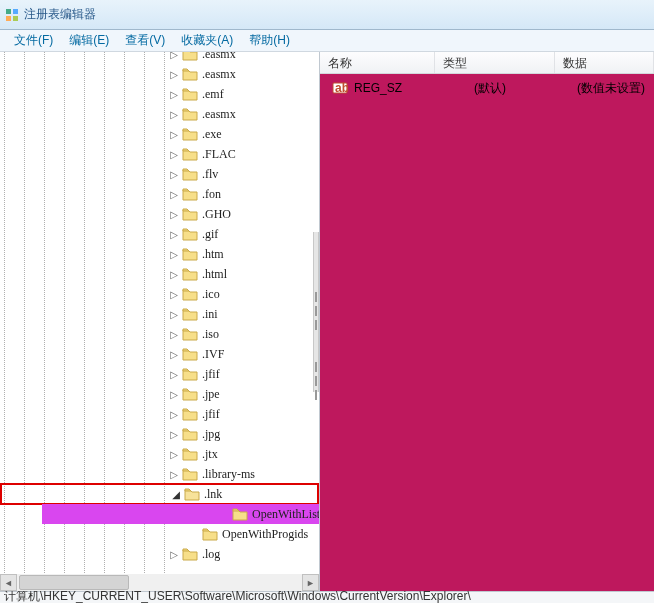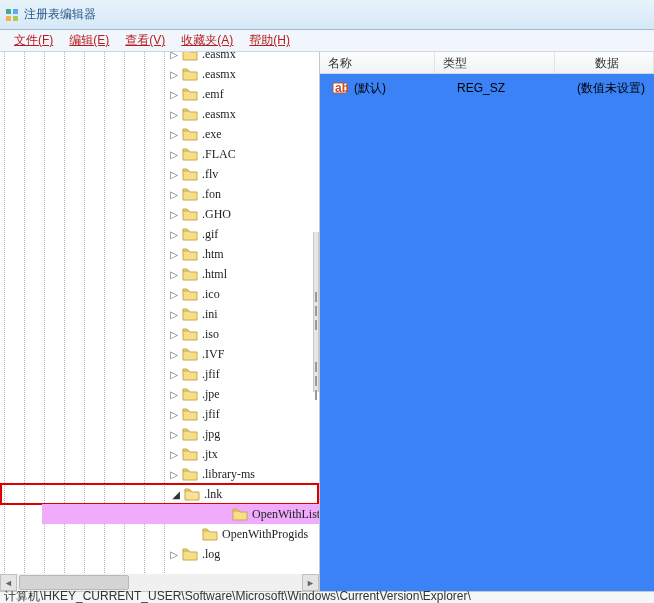--- a/index.html
+++ b/index.html
@@ -3,54 +3,54 @@
 <meta charset="utf-8">
 <style>
 * { box-sizing: border-box; margin: 0; padding: 0; font-family: "Microsoft YaHei", Tahoma, sans-serif; font-size: 12px; }
 body { width: 654px; height: 603px; background: #fff; overflow: hidden; }
 
 .titlebar { height: 30px; background: linear-gradient(to bottom, #e8f3fb, #d5e8f7); display: flex; align-items: center; padding-left: 4px; border-bottom: 1px solid #a0b8cc; }
 .titlebar .app-icon { margin-right: 4px; }
 .titlebar .title { color: #2a5a8a; }
 
 .menubar { height: 22px; background: #f0f6fc; display: flex; align-items: center; padding-left: 6px; border-bottom: 1px solid #d0d8e0; }
-.menubar .menu-item { padding: 2px 8px; color: #b91c1c; cursor: default; text-decoration: underline; }
+.menubar .menu-item { padding: 2px 8px; color: #0369a1; cursor: default; }
 
 .content { display: flex; height: 539px; position: relative; }
 
 .tree-pane { width: 320px; border-right: 1px solid #c0c8d0; position: relative; overflow: hidden; background: #fff; }
 .tree-scroll { position: absolute; top: 0; left: 0; right: 0; bottom: 17px; overflow: hidden; }
 .tree-lines { position: absolute; top: 0; left: 4px; bottom: 0; display: flex; }
 .tree-vline { width: 1px; background: repeating-linear-gradient(to bottom, #b0b0b0 0 1px, transparent 1px 2px); margin-right: 19px; }
 
 .tree-items { position: absolute; top: -8px; left: 0; right: 0; }
 .tree-row { display: flex; align-items: center; height: 20px; padding-left: 168px; white-space: nowrap; }
 .tree-row .expander { width: 12px; color: #6a6a6a; font-size: 10px; margin-right: 2px; cursor: pointer; text-align: center; }
 .tree-row .expander.open { color: #333; }
 .tree-row .folder-icon { margin-right: 4px; }
 .tree-row .label { color: #222; font-family: Liberation Serif, serif; }
 
 .tree-row.highlight { border: 2px solid #d00; margin: -1px 0; height: 22px; }
 .tree-row.child { padding-left: 188px; }
-.tree-row.child-sel { background: #f0abfc; margin-left: 42px; }
+.tree-row.child-sel { background: #d946ef; margin-left: 42px; }
 
 .hscroll { position: absolute; left: 0; right: 0; bottom: 0; height: 17px; background: #f0f0f0; display: flex; align-items: center; }
 .hscroll .btn { width: 17px; height: 17px; background: #e4e4e4; border: 1px solid #c0c0c0; display: flex; align-items: center; justify-content: center; color: #666; font-size: 9px; }
 .hscroll .track { flex: 1; height: 17px; background: #f0f0f0; position: relative; }
 .hscroll .thumb { position: absolute; left: 2px; width: 110px; top: 1px; bottom: 1px; background: #d4d4d4; border: 1px solid #b8b8b8; border-radius: 2px; }
 
 .splitter-gap { position: absolute; left: 313px; top: 180px; width: 6px; height: 160px; background: #e6e6e6; border-left: 1px solid #c8c8c8; border-right: 1px solid #c8c8c8; }
 .splitter-gap::before, .splitter-gap::after { content: ""; display: block; width: 2px; height: 10px; background: #999; margin: 60px auto 2px; box-shadow: 0 14px 0 #999, 0 28px 0 #999; }
 
-.list-pane { flex: 1; background: #3b82f6; position: relative; }
+.list-pane { flex: 1; background: #be185d; position: relative; }
 .list-header { display: flex; height: 22px; border-bottom: 1px solid #d4d8dc; background: linear-gradient(to bottom, #fdfdfe, #f0f2f5); }
 .list-header .col { padding: 3px 8px; border-right: 1px solid #e0e2e6; color: #333; }
 .col-name { width: 115px; }
 .col-type { width: 120px; }
-.col-data { flex: 1; margin-left: 32px; }
+.col-data { flex: 1; }
 
 .list-body { padding-top: 4px; }
 .list-row { display: flex; align-items: center; height: 20px; }
 .list-row .val-icon { margin-left: 12px; margin-right: 4px; }
 .list-row .cell { padding: 0 2px; }
 .cell-name { width: 103px; }
 .cell-type { width: 120px; }
 .cell-data { flex: 1; }
 
 .statusbar { height: 14px; border-top: 1px solid #c0c8d0; background: #f4f6f8; display: flex; align-items: flex-end; padding-left: 4px; color: #333; }
@@ -375,22 +375,22 @@
       <div class="col col-data">数据</div>
     </div>
     <div class="list-body">
       <div class="list-row">
         <span class="val-icon">
           <svg width="16" height="16">
               <rect x="1" y="3" width="14" height="10" rx="1" fill="#fff" stroke="#c05030"></rect>
               <text x="3" y="12" font-size="8" font-weight="bold" fill="#c05030">ab</text>
             </svg>
         </span>
+        <span class="cell cell-type">REG_SZ</span>
         <span class="cell cell-name">(默认)</span>
-        <span class="cell cell-type">REG_SZ</span>
         <span class="cell cell-data">(数值未设置)</span>
       </div>
     </div>
   </div>
 </div>
 
 <div class="statusbar">
   <span>计算机\HKEY_CURRENT_USER\Software\Microsoft\Windows\CurrentVersion\Explorer\</span>
 </div>
 

